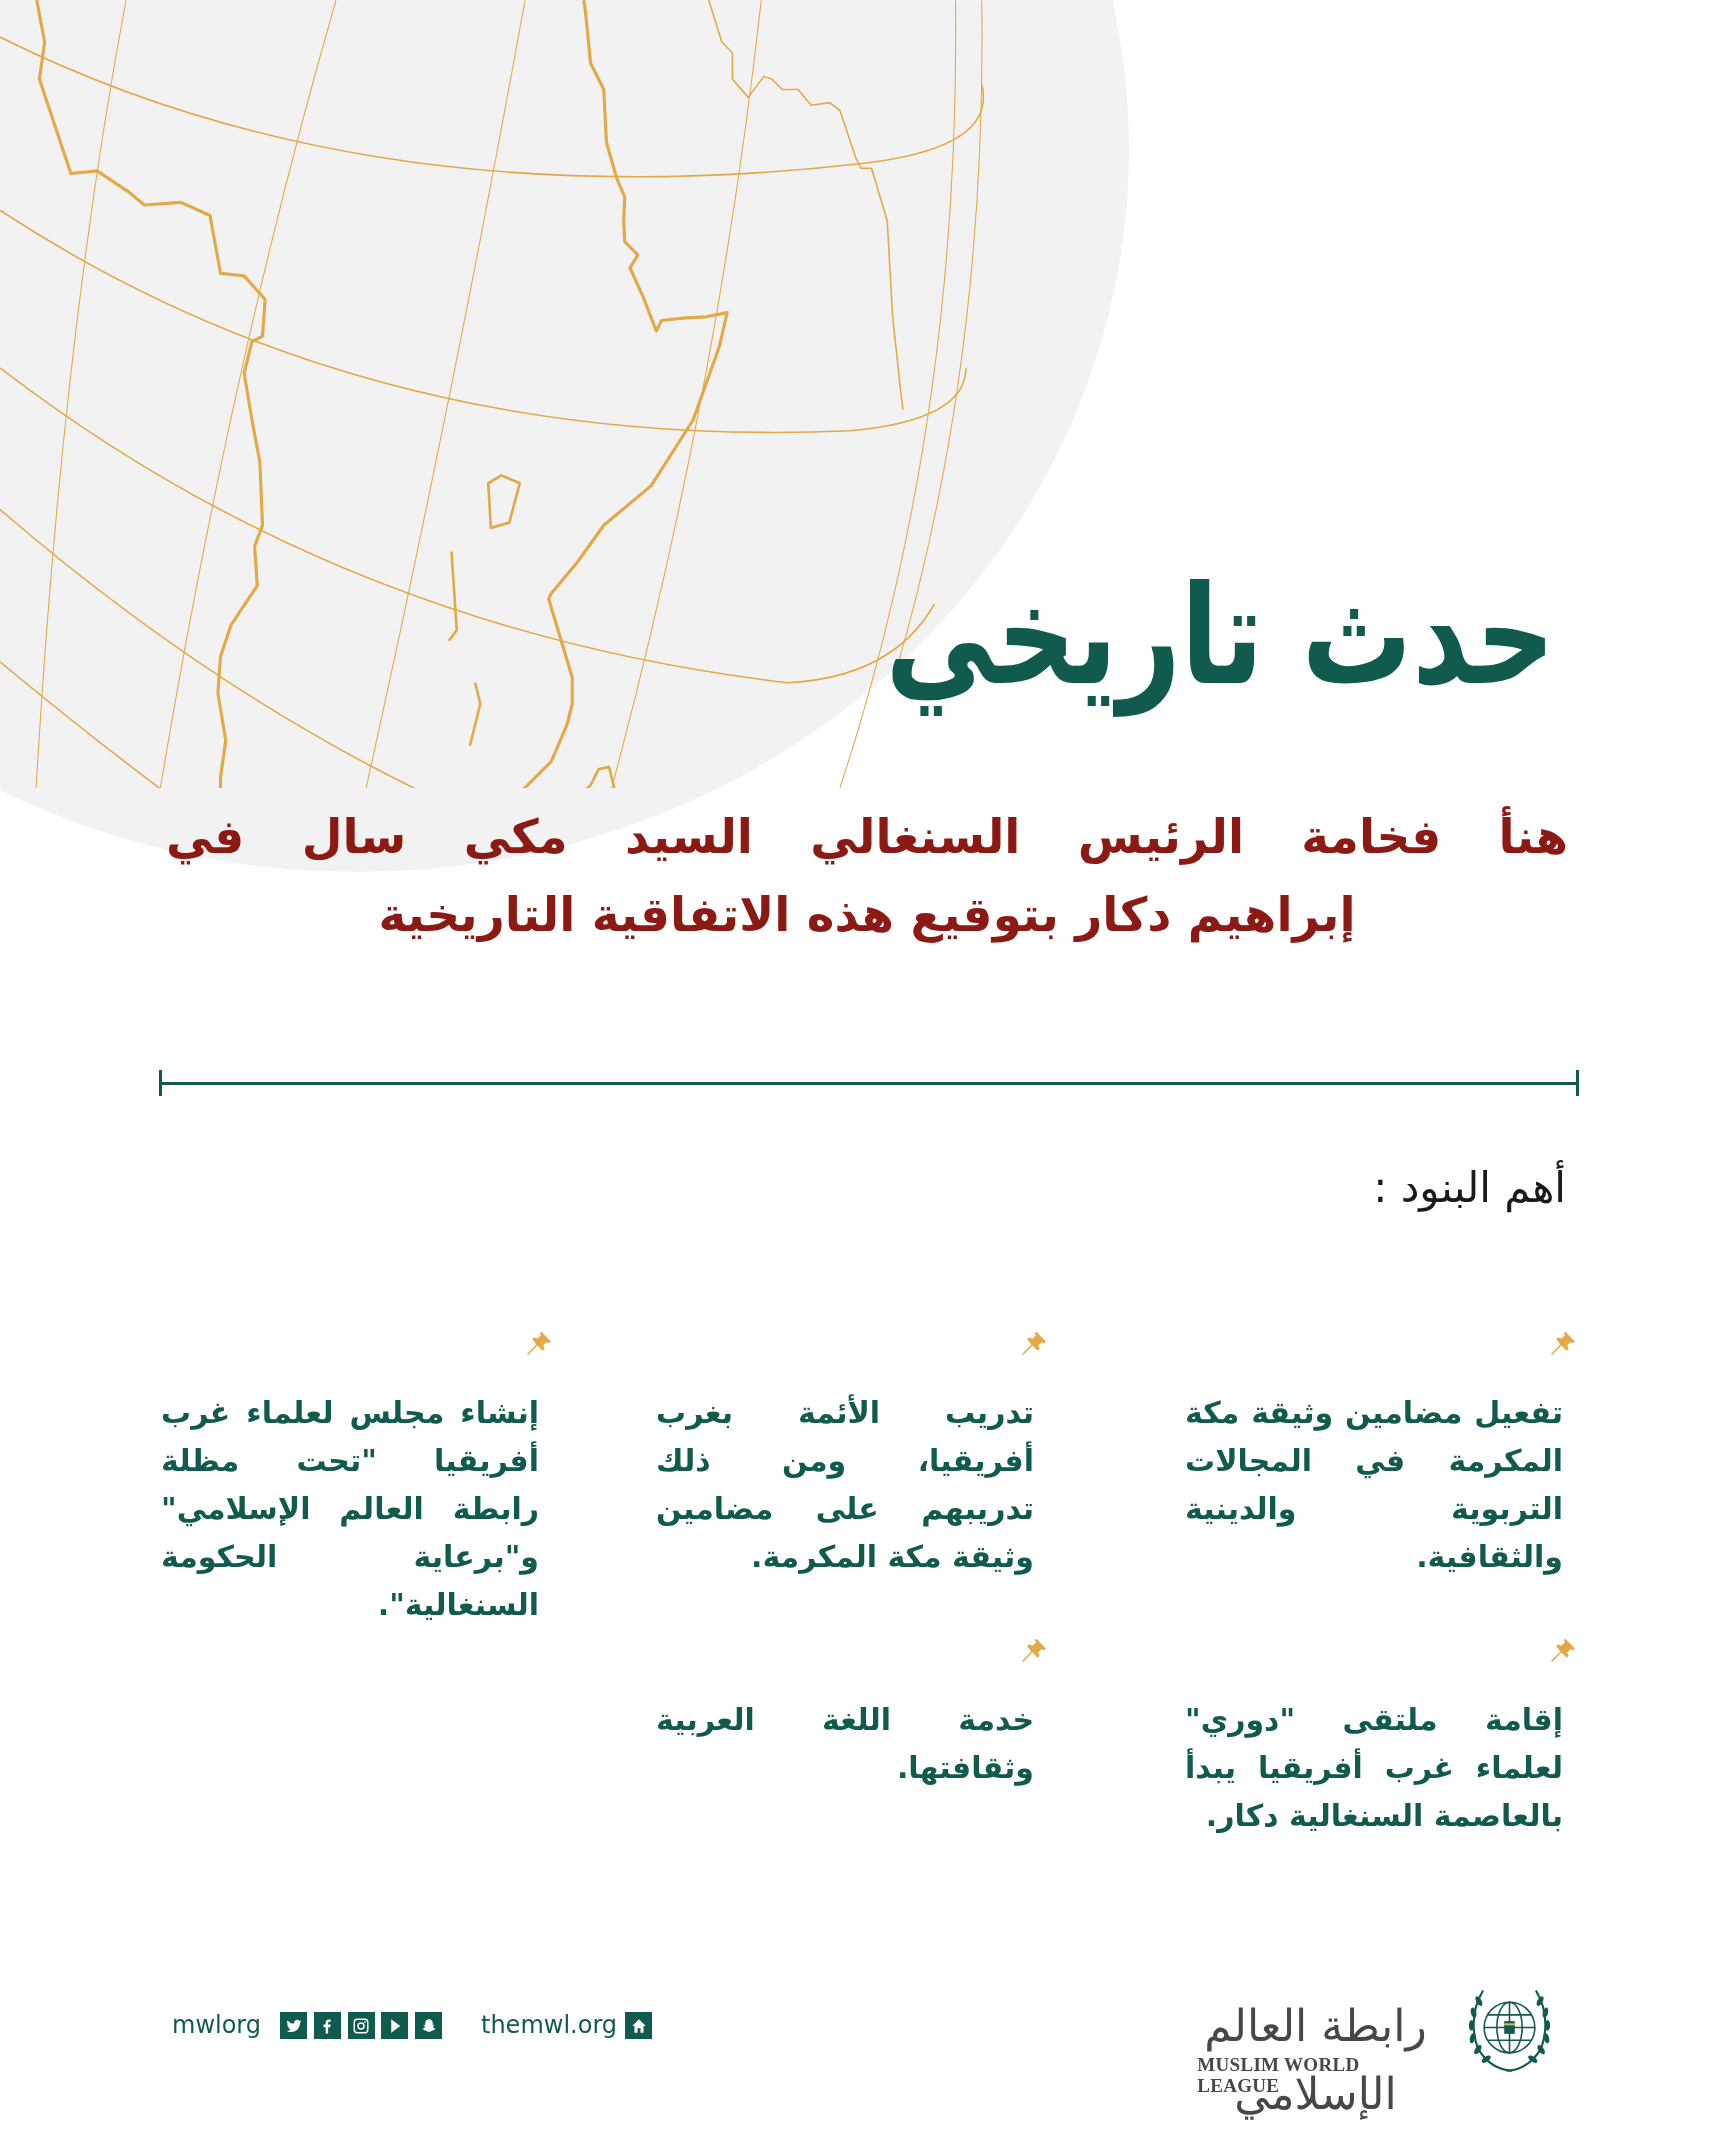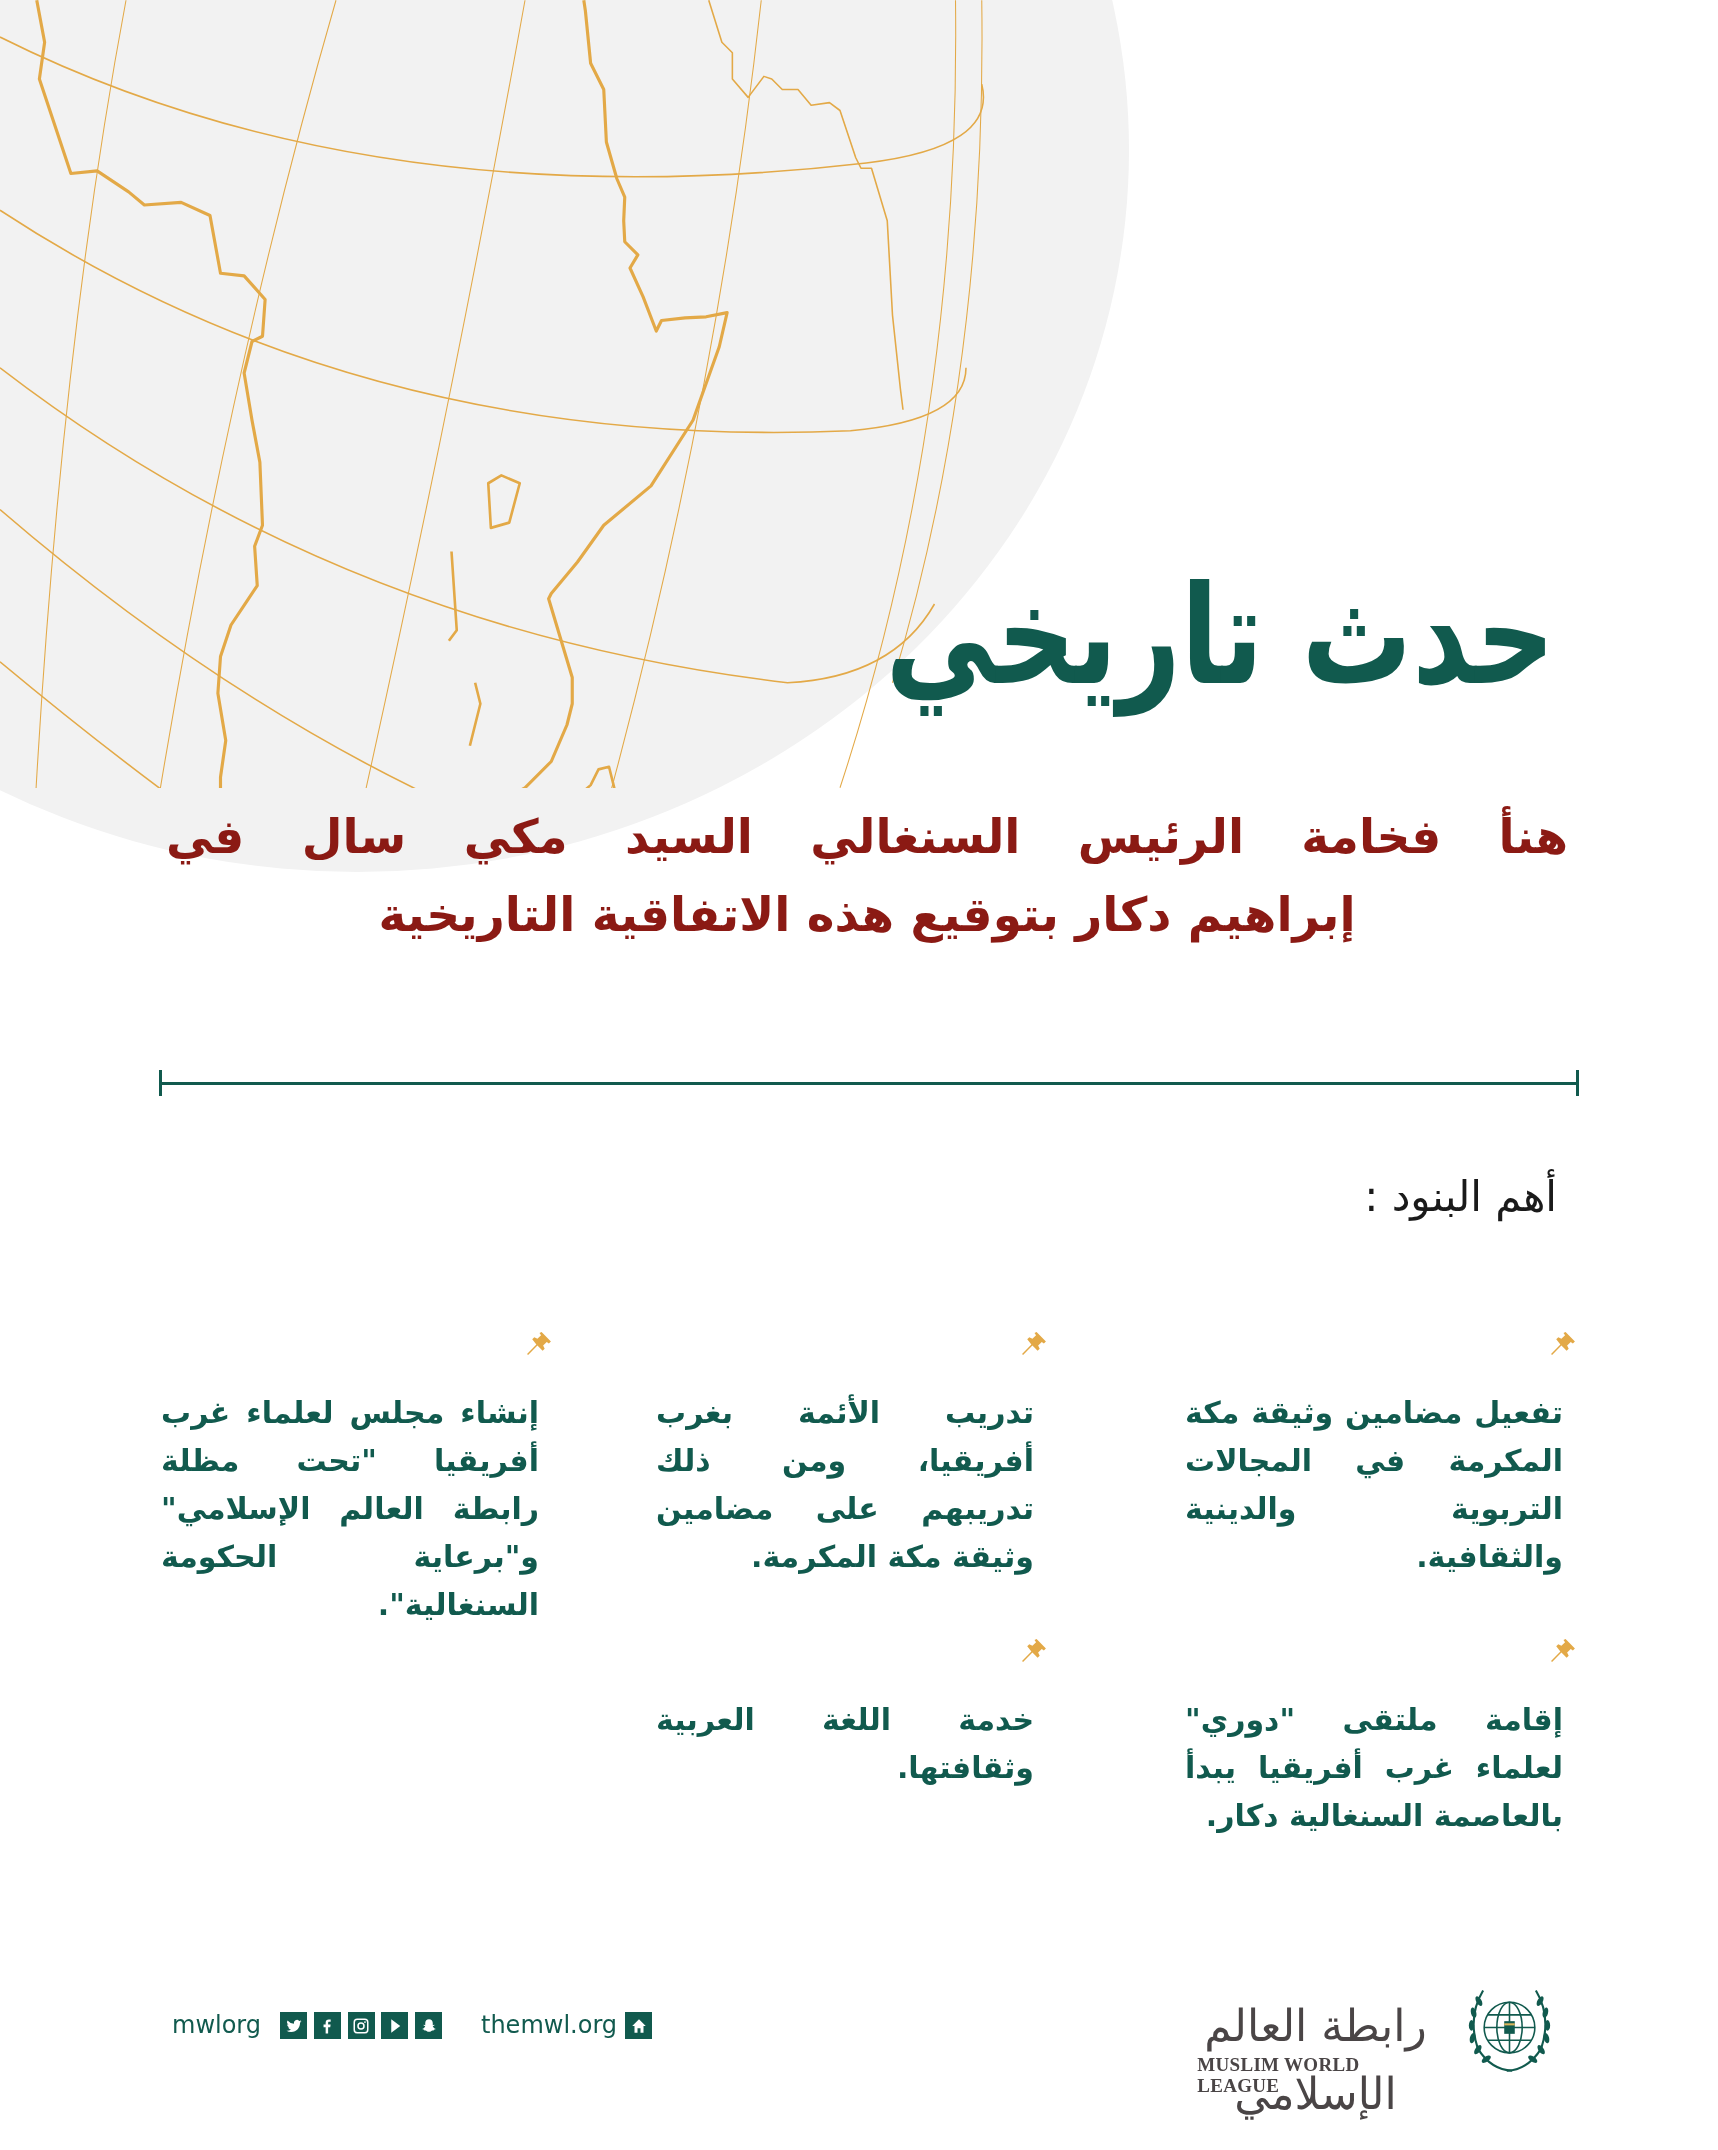--- a/index.html
+++ b/index.html
@@ -86,21 +86,21 @@
     width: 2.6px;
     height: 26px;
     background: #115a4e;
   }
   .divider .cap.left { left: 0; }
   .divider .cap.right { right: 0; }
   .section-heading {
     position: absolute;
     right: 152px;
     top: 1163px;
-    margin: 9px;
+    margin: 0;
     font-family: "DejaVu Sans", sans-serif;
     font-weight: normal;
     font-size: 42px;
     line-height: 1.2;
     color: #1a1a1a;
     direction: rtl;
   }
   .item {
     position: absolute;
     width: 378px;

